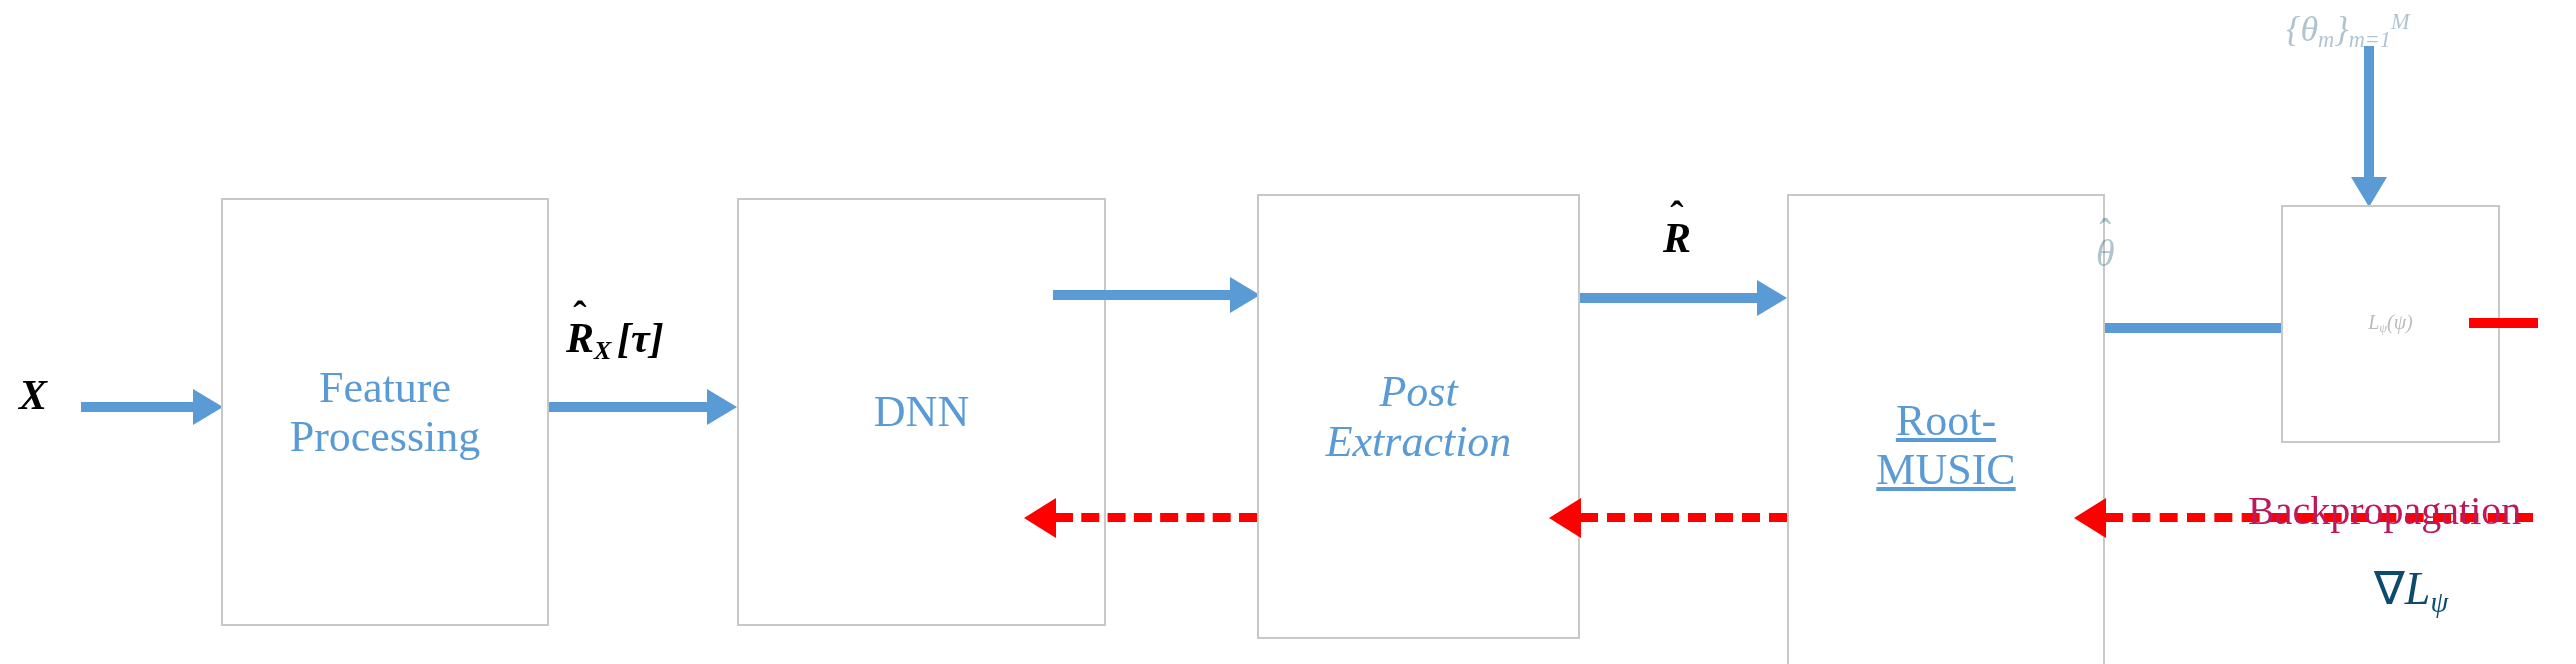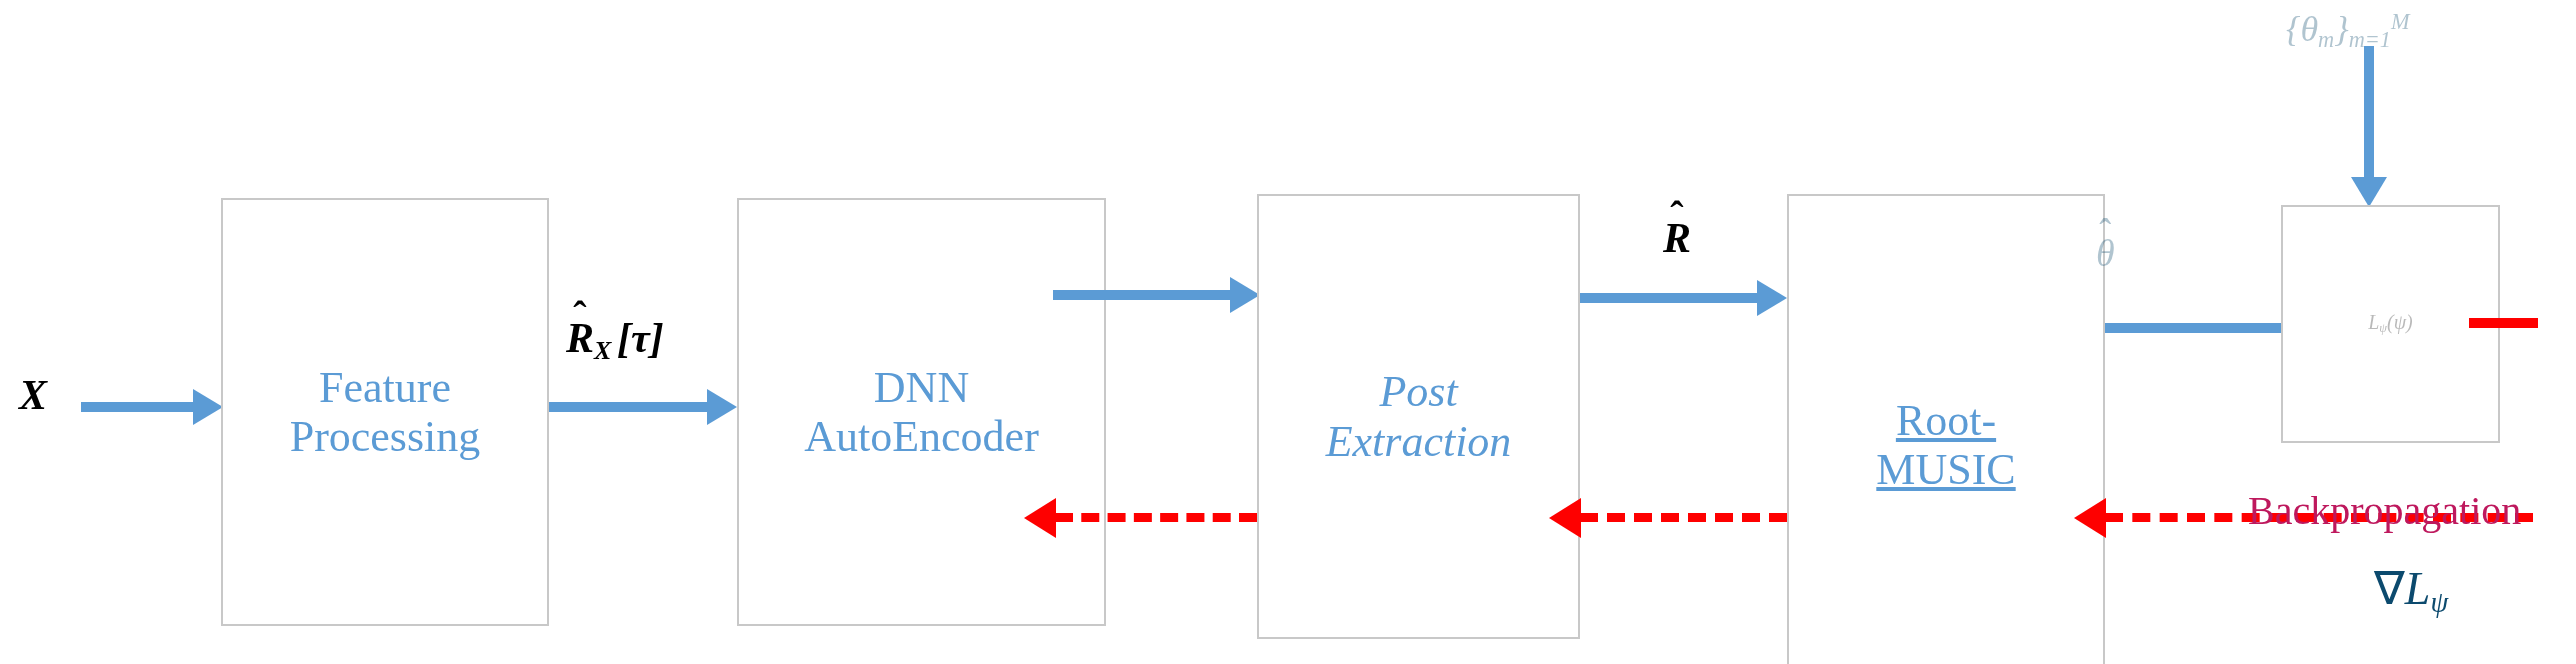--- a/index.html
+++ b/index.html
@@ -200,21 +200,20 @@
   </div>
 
   <div class="arrow-h" style="left:549px; top:407px; width:190px;">
     <div class="shaft" style="width:162px;"></div>
     <div class="head" style="left:158px;"></div>
   </div>
 
   <div class="proc-box" style="left:737px; top:198px; width:369px; height:428px;">
     <span class="lbl">
       <span>DNN</span><br>
-      <span>AutoEncoder</span>
     </span>
   </div>
 
   <div class="arrow-h" style="left:1053px; top:295px; width:209px;">
     <div class="shaft" style="width:181px;"></div>
     <div class="head" style="left:177px;"></div>
   </div>
 
   <div class="proc-box" style="left:1257px; top:194px; width:323px; height:445px;font-style:italic;">
     <span class="lbl">

